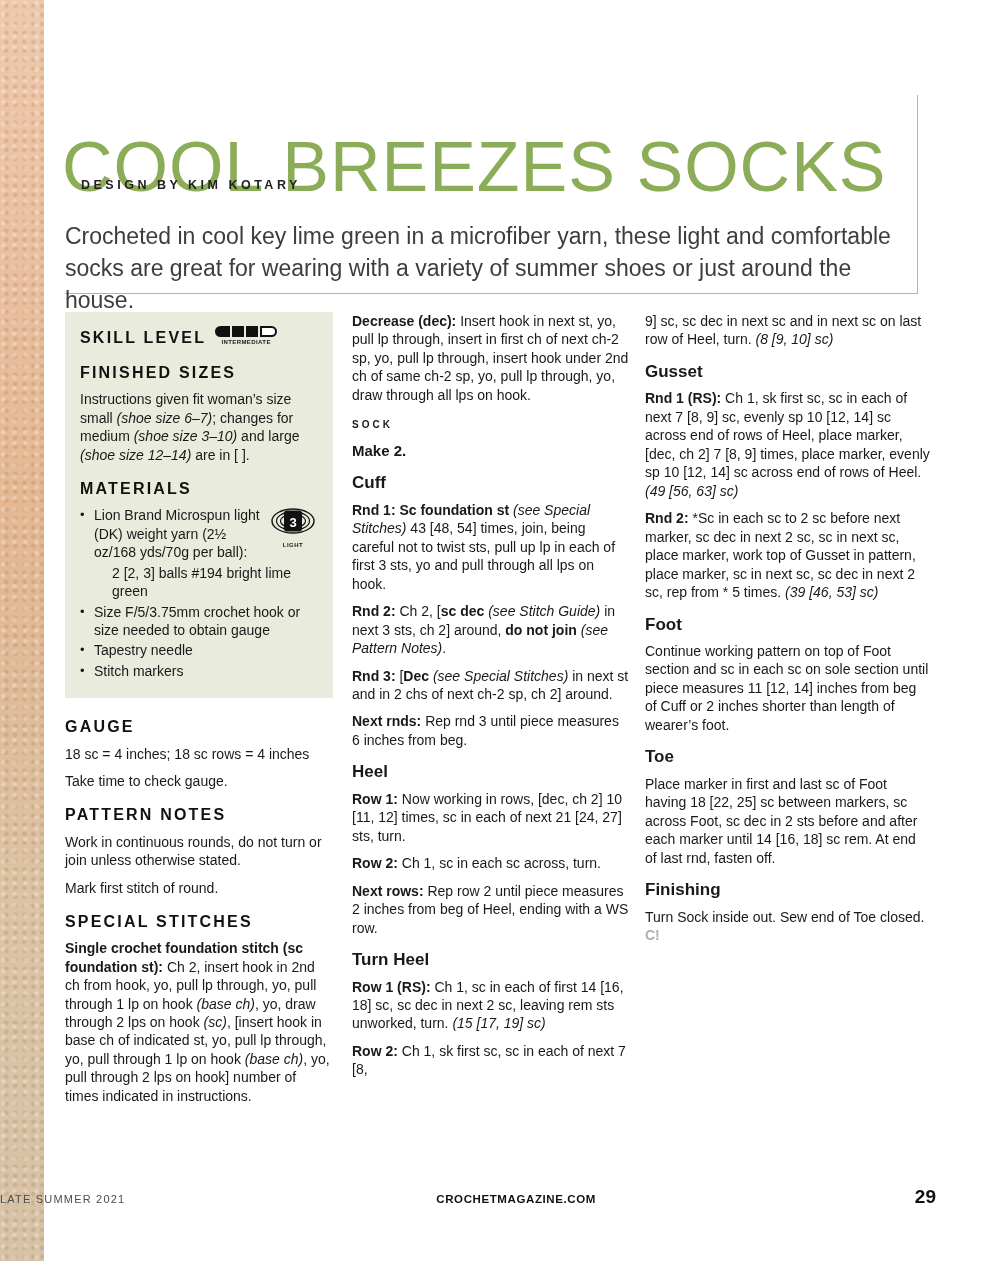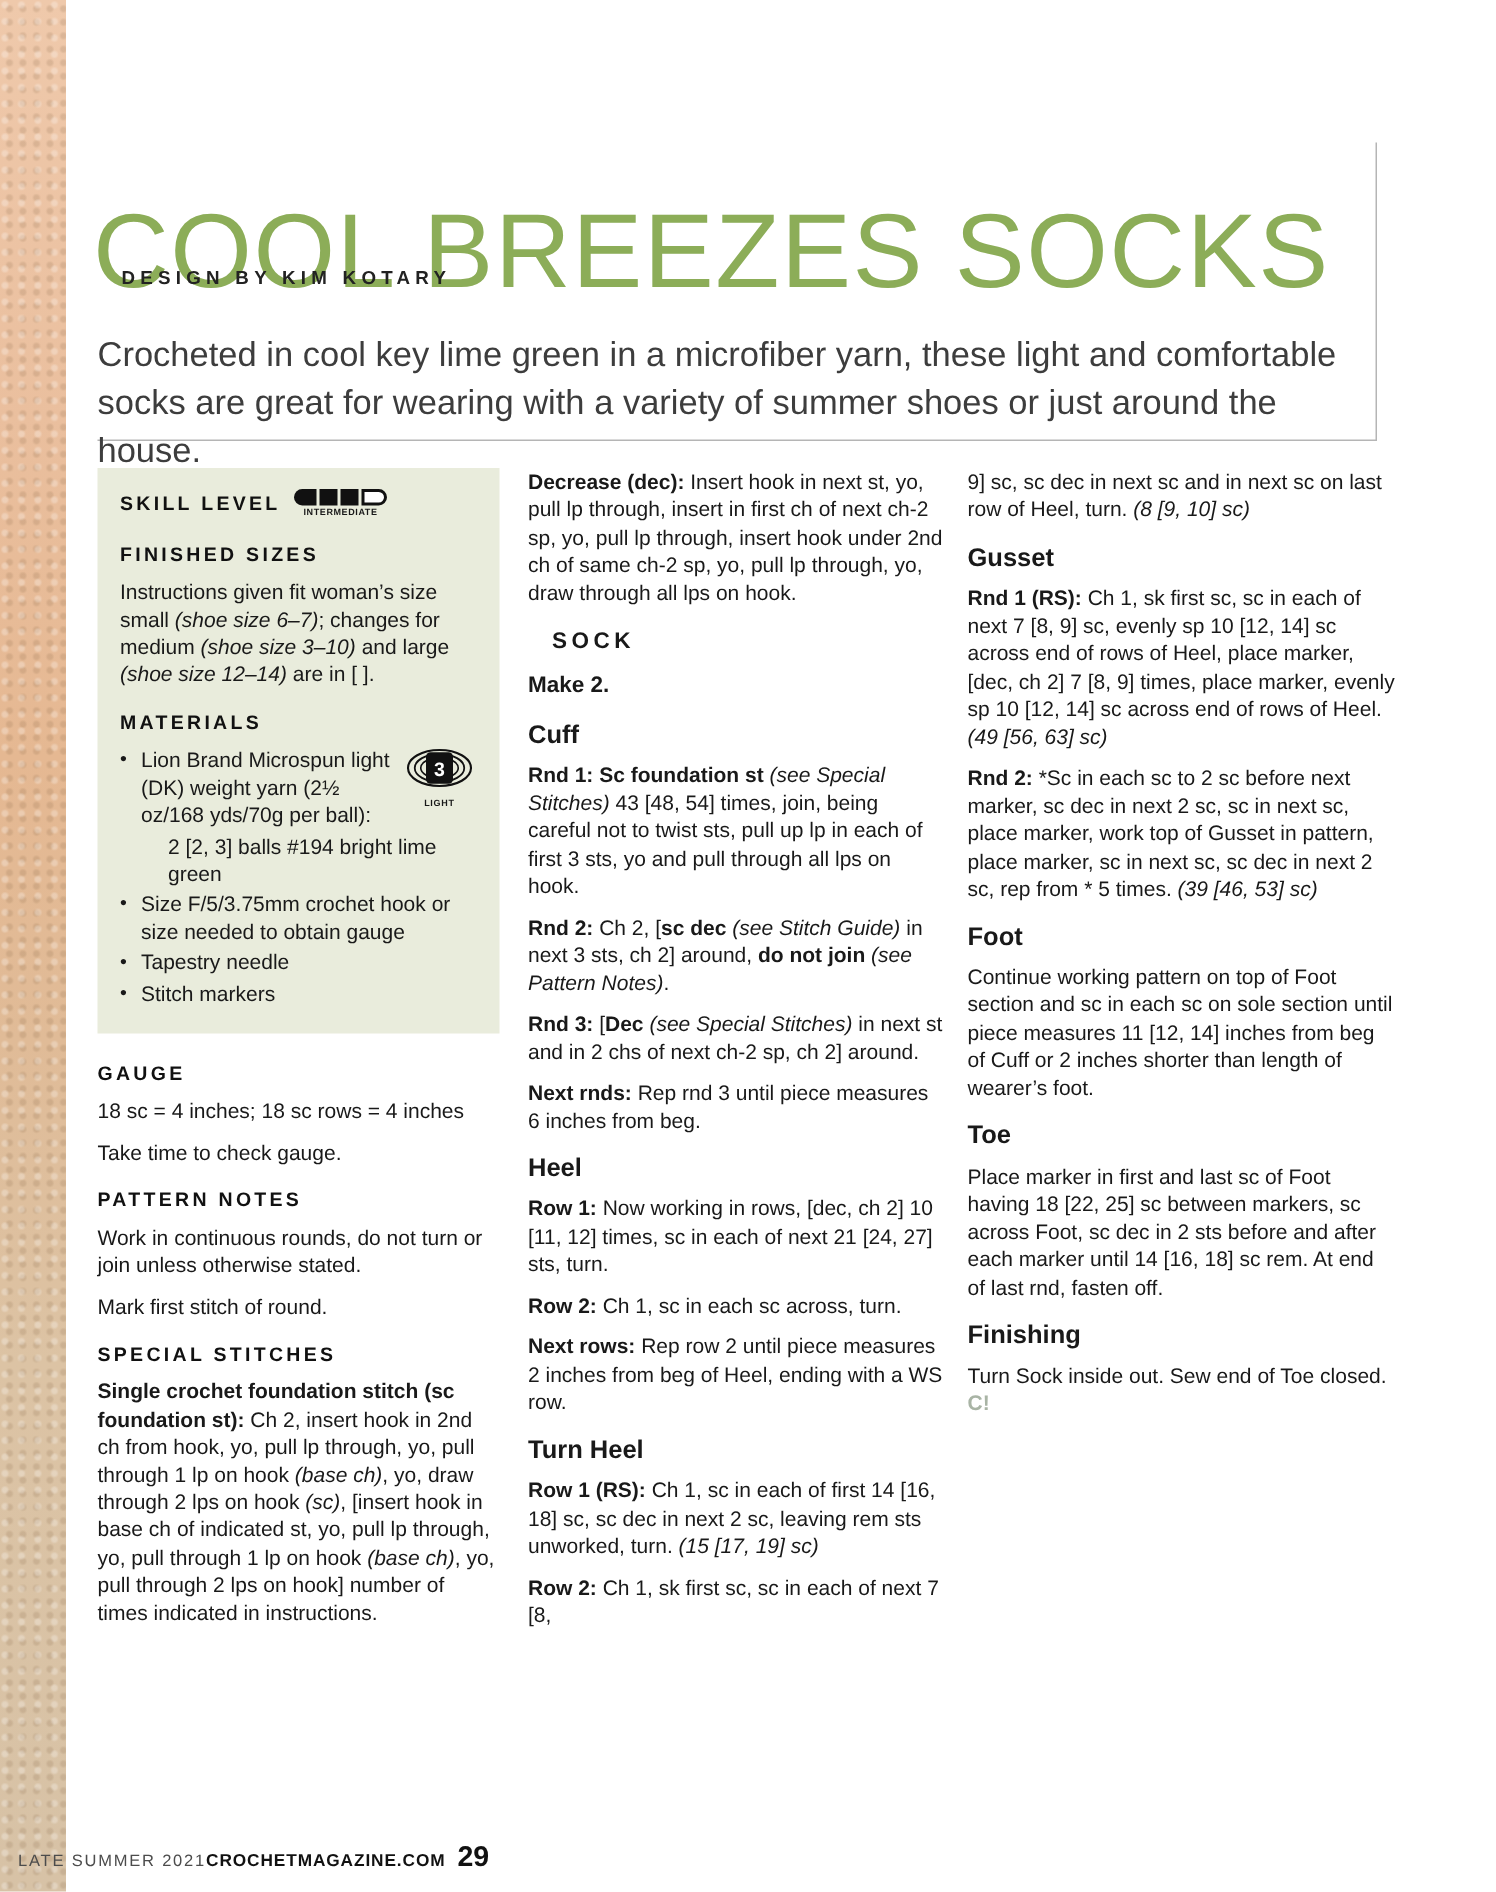--- a/index.html
+++ b/index.html
@@ -41,26 +41,26 @@
     border-right:1px solid var(--rule);border-bottom:1px solid var(--rule);
     pointer-events:none;
   }
   
   .col{position:absolute;top:312px;font-size:14px;line-height:1.32}
   .col1{left:65px;width:268px}
   .col2{left:352px;width:278px}
   .col3{left:645px;width:286px}
   p.body{margin:0 0 9px}
   .sc-head{
-    display:block;font-size:13px;font-weight:bold;letter-spacing:2.2px;
+    display:block;font-size:16px;font-weight:bold;letter-spacing:2.2px;
     margin:14px 0 7px;color:#111;
   }
   .sc-head.first{margin-top:0}
   .subhead{font-size:17px;font-weight:bold;margin:12px 0 6px}
-  .sock-head{font-size:15px;font-weight:bold;letter-spacing:3px;margin:14px 16px 9px}
+  .sock-head{font-size:10px;font-weight:bold;letter-spacing:3px;margin:14px 0 9px}
   .make{font-weight:bold;font-size:15px;margin:0 0 11px}
   .seg-b{font-weight:bold}
   .seg-i{font-style:italic}
   .seg-m{font-weight:bold;color:var(--endmark)}
   
   .infobox{
     background:var(--boxbg);padding:15px 15px 16px;margin:0 0 18px;
     box-sizing:border-box;width:268px;
   }
   .skill-row{display:flex;align-items:flex-start;margin-bottom:6px}
@@ -73,22 +73,22 @@
   .pill .segC{width:13px;background:#fff;border:2px solid #111;border-radius:0 7px 7px 0;height:7px}
   .skill-sub{font-size:6px;font-weight:bold;letter-spacing:.4px;margin-top:2px}
   .yarn-icon{float:right;width:50px;text-align:center;margin:2px 0 4px 6px}
   .yarn-label{font-size:6px;font-weight:bold;letter-spacing:.5px;margin-top:1px}
   .mat-list{margin:0;padding:0;list-style:none}
   .mat-list li{display:flex;margin:0 0 2px}
   .mat-list .dot{width:14px;flex:0 0 14px;font-size:13px}
   .mat-list li.sub{padding-left:32px}
   
   .footer{
-    position:absolute;left:0;top:1228px;width:936px;
-    display:flex;justify-content:flex-start;align-items:baseline;padding-left:12px;
+    position:absolute;left:0;top:1186px;width:936px;
+    display:flex;justify-content:space-between;align-items:baseline;
   }
   .footer .issue{font-size:11px;letter-spacing:1.2px;color:#4c4c4c}
   .footer .site{font-size:11.5px;font-weight:bold;letter-spacing:.6px;margin-left:0;color:#111}
   .footer .pageno{font-size:19px;font-weight:bold;margin-left:8px;color:#111}
 </style>
 </head>
 <body>
 
 <div class="strip"></div>
 <div class="header-rule"></div>

